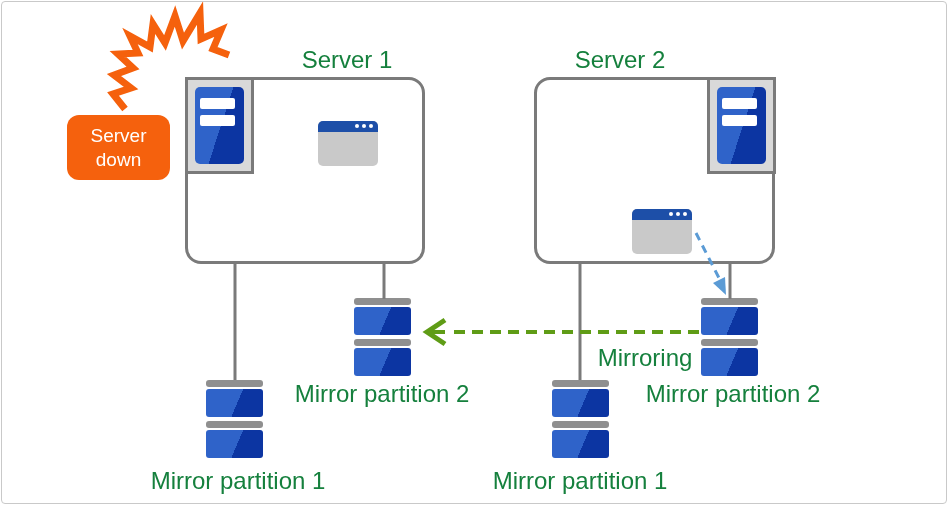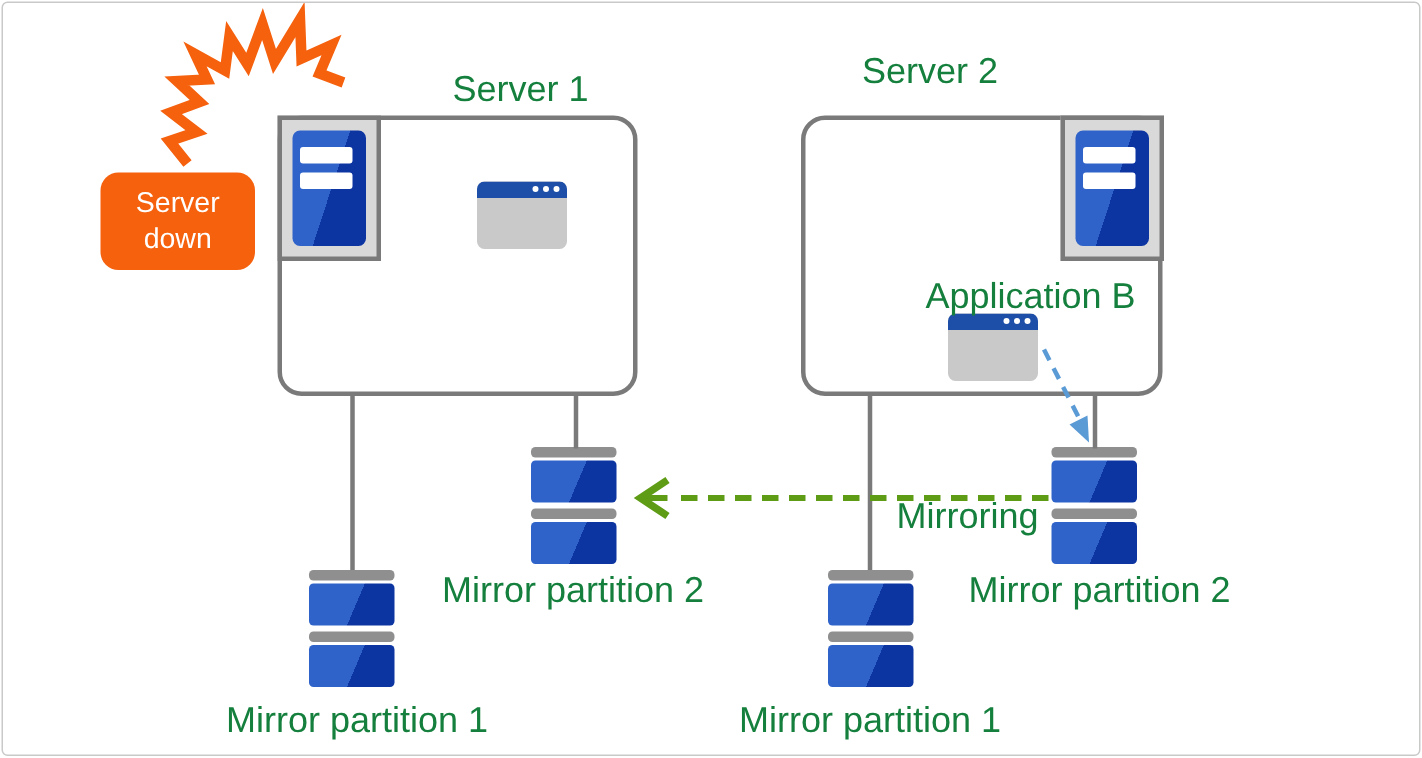--- a/index.html
+++ b/index.html
@@ -72,29 +72,28 @@
   <div class="appwin" style="left:316px;top:119px;">
     <div class="titlebar">
       <div class="dots">
           <span></span>
           <span></span>
           <span></span>
         </div>
     </div>
   </div>
 
-  <div class="lbl" style="left:618px;top:32px;">Server 2</div>
+  <div class="lbl" style="left:618px;top:44px;">Server 2</div>
   <div class="server-box" style="left:532px;top:75px;width:241px;"></div>
   <div class="tower-frame" style="left:705px;top:75px;">
     <div class="tower">
       <div class="bar b1"></div>
         <div class="bar b2"></div>
     </div>
   </div>
-  <div class="lbl" style="left:685px;top:182px;">Application B</div>
   <div class="appwin" style="left:630px;top:207px;">
     <div class="titlebar">
       <div class="dots">
           <span></span>
           <span></span>
           <span></span>
         </div>
     </div>
   </div>
 
@@ -123,21 +122,21 @@
       <div class="platter"></div>
       <div class="cap"></div>
       <div class="platter"></div>
   </div>
 
   <div class="lbl" style="left:380px;top:378px;">Mirror partition 2</div>
   <div class="lbl" style="left:731px;top:378px;">Mirror partition 2</div>
   <div class="lbl" style="left:236px;top:465px;">Mirror partition 1</div>
   <div class="lbl" style="left:578px;top:465px;">Mirror partition 1</div>
 
-  <div class="lbl" style="left:643px;top:329px;">Mirroring</div>
+  <div class="lbl" style="left:643px;top:342px;">Mirroring</div>
 
   <svg class="overlay" width="944" height="501" viewBox="0 0 944 501">
 
     <g stroke="#7a7a7a" stroke-width="3">
       <line x1="233" y1="261" x2="233" y2="378"></line>
       <line x1="382" y1="261" x2="382" y2="297"></line>
       <line x1="578" y1="261" x2="578" y2="378"></line>
       <line x1="728" y1="261" x2="728" y2="297"></line>
     </g>
 

